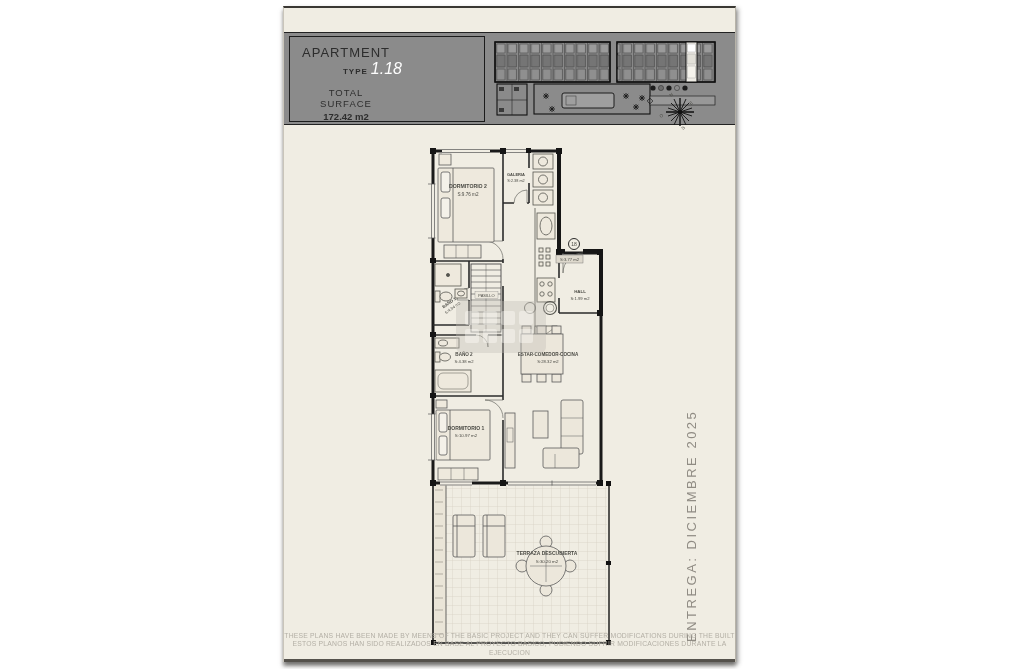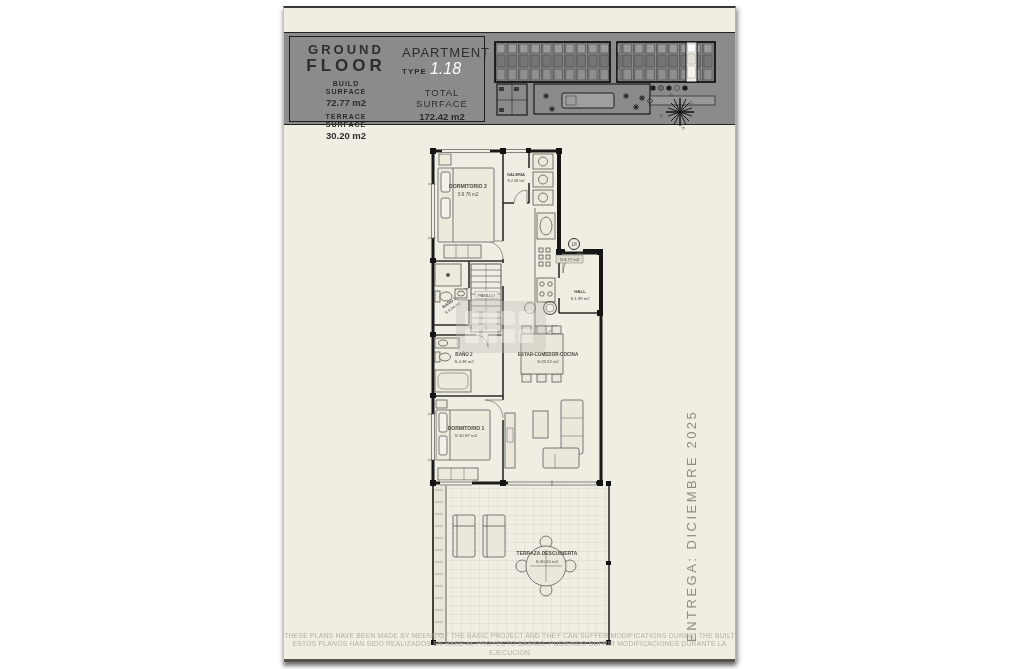--- a/index.html
+++ b/index.html
@@ -16,21 +16,21 @@
         border-top:1px solid #222;border-bottom:1px solid #222;overflow:visible;}
   .title-block{position:absolute;left:5px;top:3px;width:196px;height:86px;border:1px solid #1c1c1c;
         display:grid;grid-template-columns:112px 80px;color:#2d2d2d;}
   .tb-left{text-align:center;padding-top:5px;}
   .tb-right{text-align:center;padding-top:8px;}
   .t-ground{font-size:13px;font-weight:bold;letter-spacing:3px;}
   .t-floor{font-size:17px;font-weight:bold;letter-spacing:4px;line-height:1.05;}
   .t-lbl{font-size:7px;font-weight:bold;letter-spacing:1px;white-space:pre-line;line-height:1.15;margin-top:5px;}
   .t-val{font-size:9.5px;font-weight:bold;margin-top:1px;}
   .t-apt{font-size:13px;font-weight:normal;letter-spacing:1px;}
-  .t-typeline{display:flex;align-items:baseline;justify-content:flex-start;gap:3px;}
+  .t-typeline{display:flex;align-items:baseline;justify-content:flex-end;gap:3px;}
   .t-type{font-size:8px;font-weight:bold;letter-spacing:1px;}
   .t-aptval{font-size:16px;color:#fdfdfd;font-weight:normal;font-style:italic;}
   .t-total{font-size:9.5px;font-weight:normal;letter-spacing:1px;white-space:pre-line;line-height:1.2;margin-top:9px;}
 
   
   svg text{font-family:"Liberation Sans",sans-serif;fill:#4a4a44;}
 
   
   .watermark{position:absolute;left:172px;top:293px;width:90px;height:52px;border-radius:6px;
      background:rgba(193,189,181,.5);display:flex;flex-wrap:wrap;gap:4px;padding:7px 9px;align-content:center;opacity:.75;}
@@ -46,30 +46,20 @@
      font-size:6.8px;line-height:1.3;color:#b3afa5;letter-spacing:.2px;}
 </style>
 </head>
 <body>
 
 <div id="canvas">
   <div class="page">
 
     <div class="band">
       <div class="title-block">
-        <div class="tb-left">
-          <div class="t-ground">GROUND</div>
-          <div class="t-floor">FLOOR</div>
-          <div class="t-lbl">BUILD
-SURFACE</div>
-          <div class="t-val">72.77 m2</div>
-          <div class="t-lbl">TERRACE
-SURFACE</div>
-          <div class="t-val">30.20 m2</div>
-        </div>
         <div class="tb-right">
           <div class="t-apt">APARTMENT</div>
           <div class="t-typeline">
             <span class="t-type">TYPE</span>
             <span class="t-aptval">1.18</span>
           </div>
           <div class="t-total">TOTAL
 SURFACE</div>
           <div class="t-val">172.42 m2</div>
         </div>

